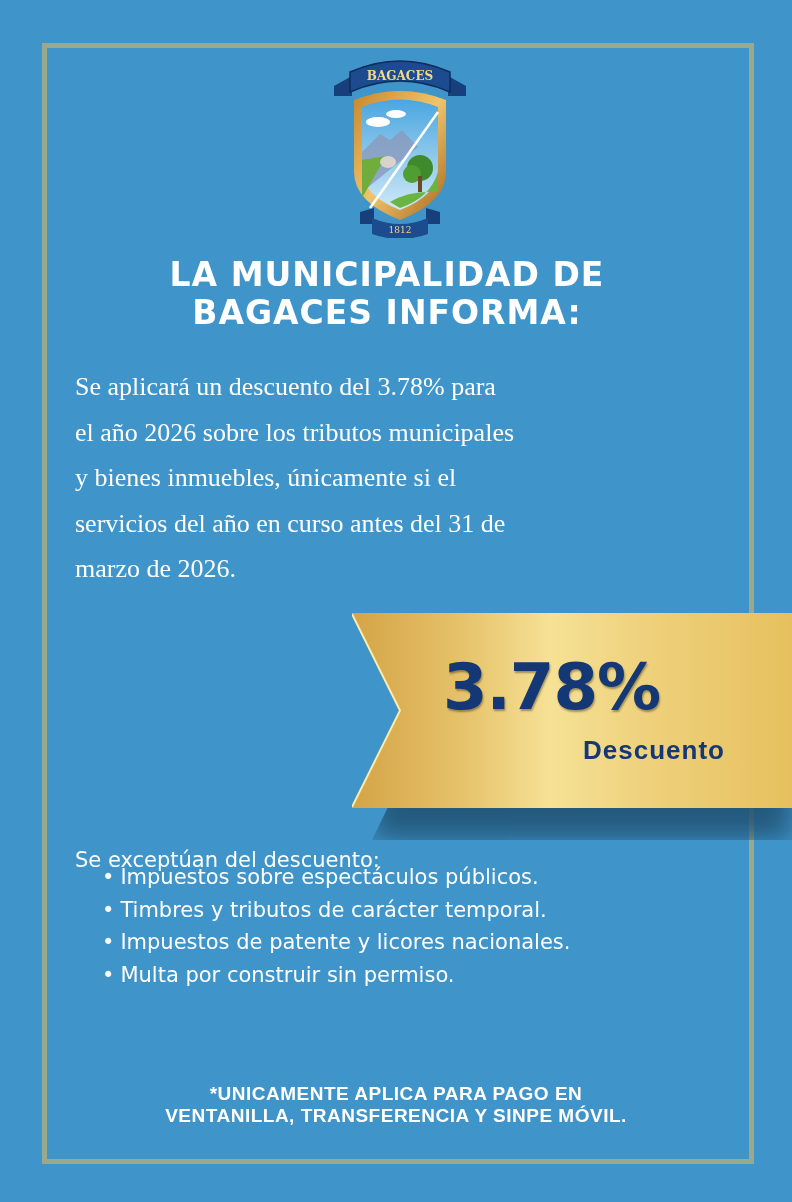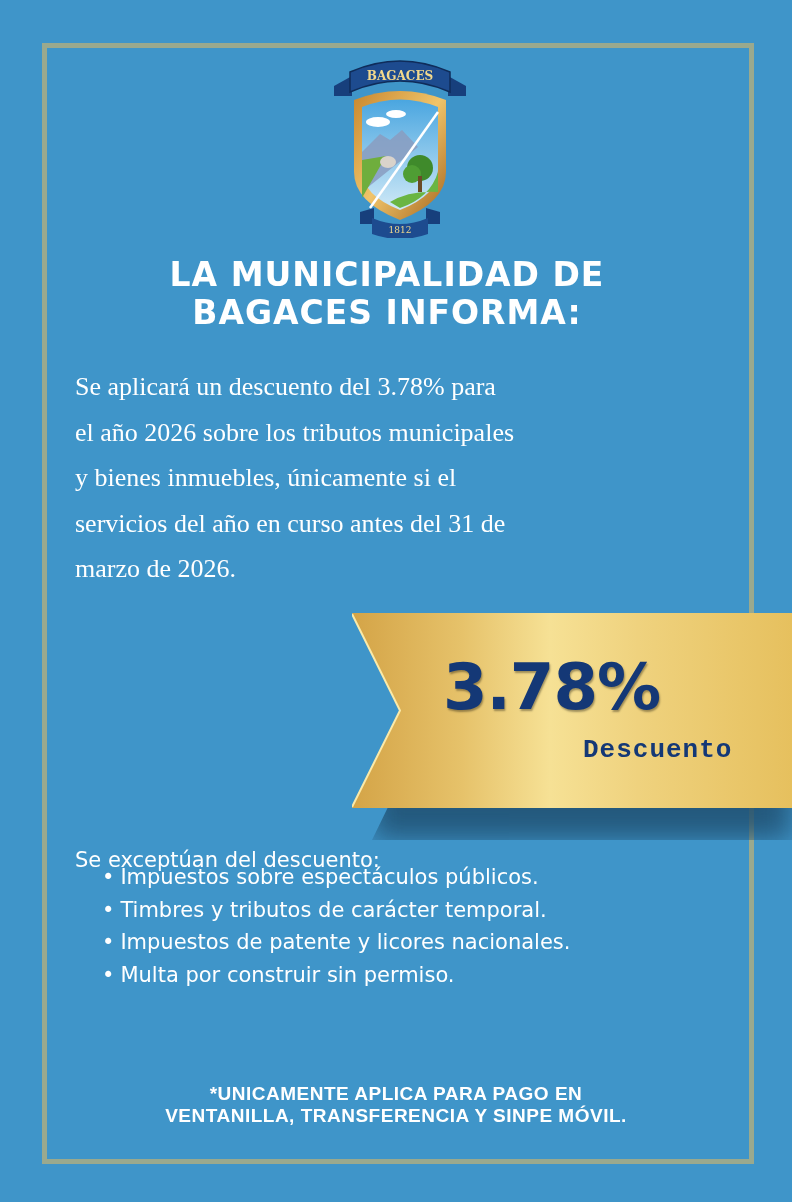--- a/index.html
+++ b/index.html
@@ -40,21 +40,21 @@
   }
   .pct {
     position: absolute; left: 435px; top: 650px;
     font-family: "DejaVu Sans", sans-serif; font-weight: bold; font-size: 64px;
     color: #143876; letter-spacing: -1px;
     text-shadow: 1px 2px 2px rgba(0,0,0,0.35);
     margin-left: 8px;
   }
   .pct-label {
     position: absolute; left: 583px; top: 735px;
-    font-family: Liberation Mono, monospace; font-weight: bold; font-size: 26px;
+    font-family: Liberation Sans, sans-serif; font-weight: bold; font-size: 26px;
     color: #143876; letter-spacing: 1px;
   }
   .exc-title {
     position: absolute; left: 75px; top: 845px;
     font-size: 21px; line-height: 30px; color: #ffffff;
   }
   .exc-list {
     position: absolute; left: 102px; top: 861px; margin: 0; padding: 0; list-style: none;
     font-size: 21px; line-height: 32.5px; color: #ffffff;
   }

